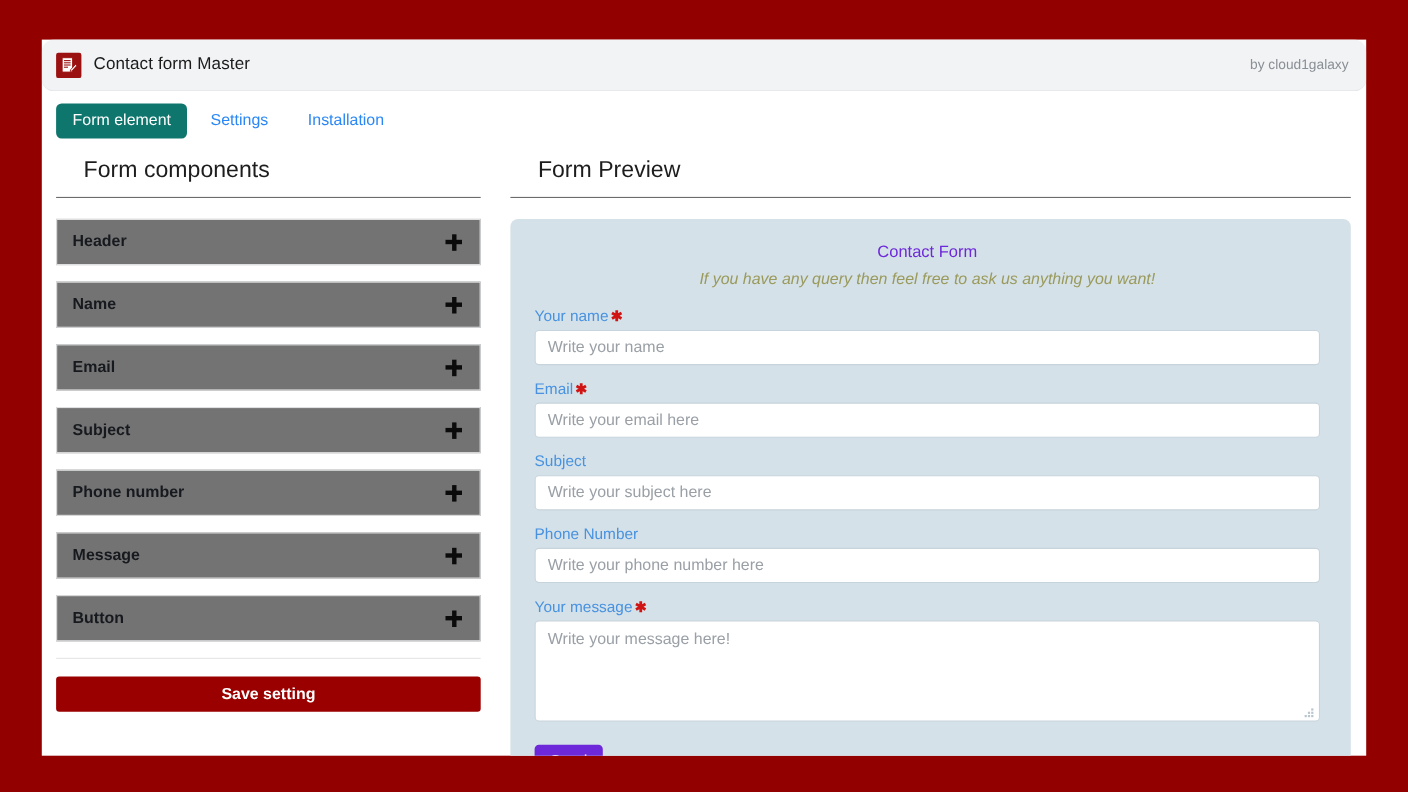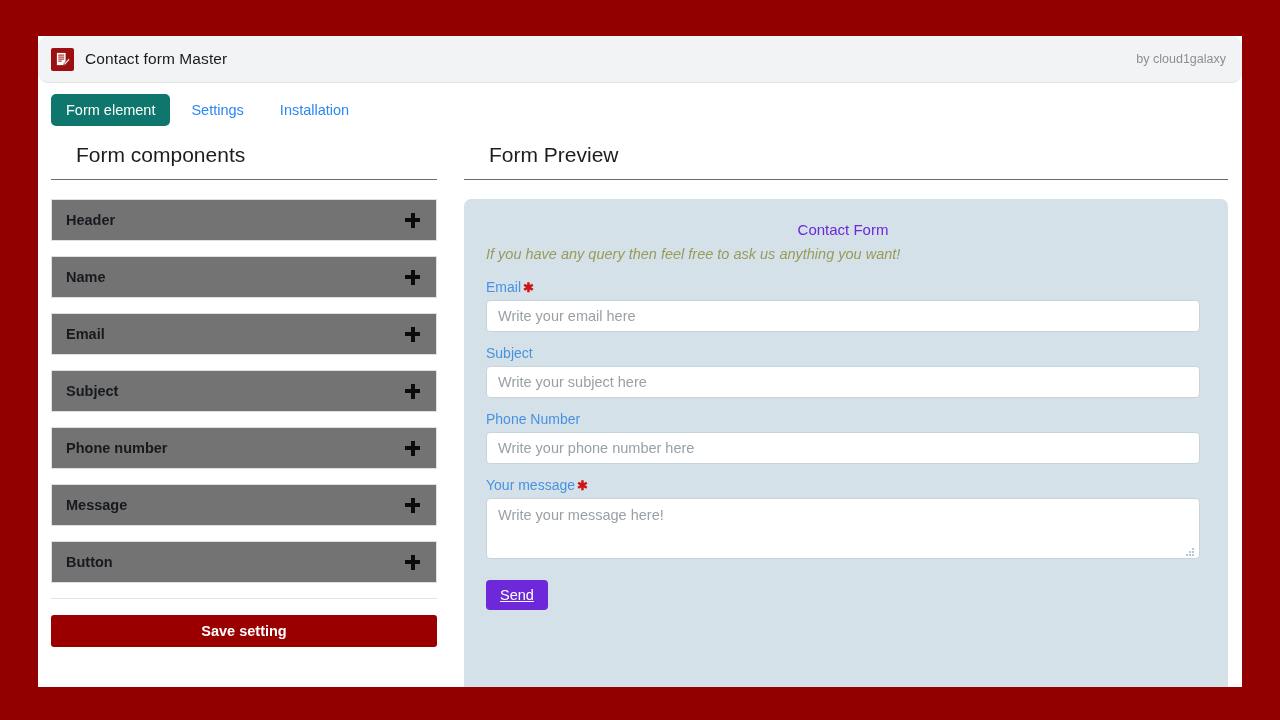--- a/index.html
+++ b/index.html
@@ -169,20 +169,21 @@
   }
 
   #preview-form-title {
     text-align: center;
     color: #6d28d9;
     font-size: 15px;
     font-weight: normal;
     margin-bottom: 8px;
   }
   #preview-form-subtitle {
+    text-align: center;
     color: #9a9a5c;
     font-size: 14.5px;
     font-style: italic;
     margin-bottom: 17px;
   }
 
   .field-group { margin-bottom: 13px; }
 
   .field-label {
     display: block;
@@ -206,21 +207,21 @@
     border-radius: 4px;
     padding: 0 11px;
     font-size: 14.5px;
     font-family: inherit;
     color: #2b2b2b;
     outline: none;
   }
   .field-input::placeholder { color: #9aa0a6; }
 
   #message-input {
-    height: 61px;
+    height: 92px;
     padding: 7px 11px;
     resize: none;
     line-height: 1.35;
   }
 
   #message-wrap { position: relative; }
   #resize-grip {
     position: absolute;
     right: 4px;
     bottom: 4px;
@@ -309,20 +310,24 @@
     </div>
 
     <div id="right-col">
       <div class="section-title">Form Preview</div>
       <div class="section-rule"></div>
 
       <div id="form-preview-box">
         <div id="preview-form-title">Contact Form</div>
         <div id="preview-form-subtitle">If you have any query then feel free to ask us anything you want!</div>
 
+        <div class="field-group">
+          <label class="field-label"><span>Your name</span><span class="req-star">✱</span></label>
+          <input class="field-input" type="text" placeholder="Write your name" style="">
+        </div>
 
         <div class="field-group">
           <label class="field-label"><span>Email</span><span class="req-star">✱</span></label>
           <input class="field-input" type="text" placeholder="Write your email here" style="">
         </div>
 
         <div class="field-group">
           <label class="field-label">Subject</label>
           <input class="field-input" type="text" placeholder="Write your subject here" style="">
         </div>

